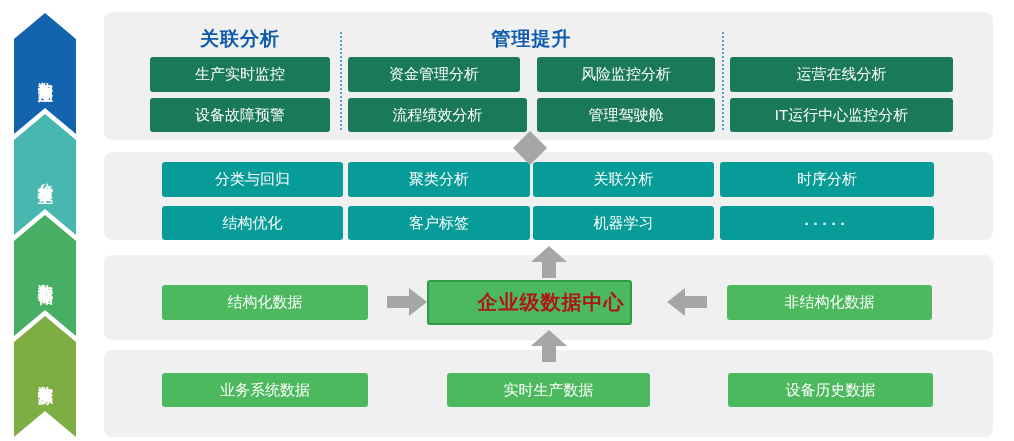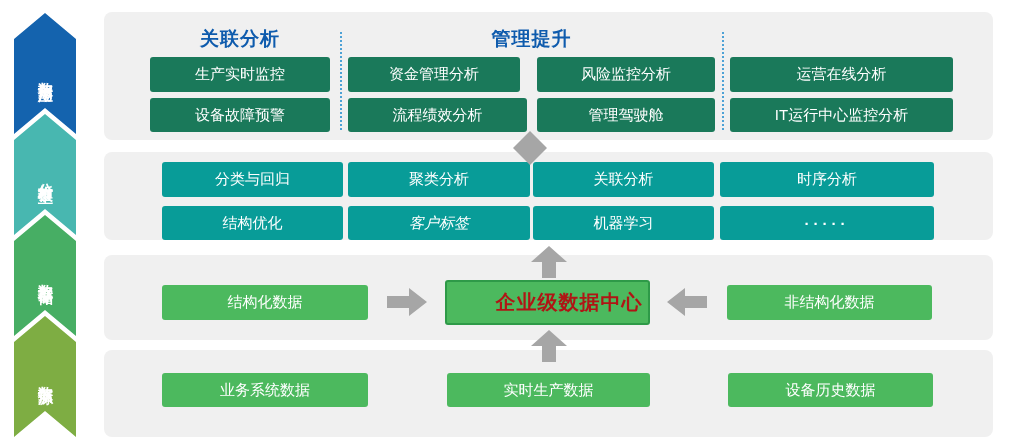--- a/index.html
+++ b/index.html
@@ -110,33 +110,33 @@
     <div class="box box-dark" style="left:626px; top:45px; width:223px; height:35px;">运营在线分析</div>
     <div class="box box-dark" style="left:626px; top:86px; width:223px; height:34px;">IT运行中心监控分析</div>
   </div>
 
   <div class="band" style="top:152px; height:88px;">
     <div class="box box-teal" style="left:58px;  top:10px; width:181px; height:35px;text-align:right;">分类与回归</div>
     <div class="box box-teal" style="left:244px; top:10px; width:182px; height:35px;">聚类分析</div>
     <div class="box box-teal" style="left:429px; top:10px; width:181px; height:35px;">关联分析</div>
     <div class="box box-teal" style="left:616px; top:10px; width:214px; height:35px;">时序分析</div>
     <div class="box box-teal" style="left:58px;  top:54px; width:181px; height:34px;">结构优化</div>
-    <div class="box box-teal" style="left:244px; top:54px; width:182px; height:34px;font-style:italic;">客户标签</div>
+    <div class="box box-teal" style="left:244px; top:54px; width:182px; height:34px;">客户标签</div>
     <div class="box box-teal" style="left:429px; top:54px; width:181px; height:34px;">机器学习</div>
     <div class="box box-teal box-dots" style="left:616px; top:54px; width:214px; height:34px;">·····</div>
   </div>
 
   <div class="band" style="top:255px; height:85px;">
     <div class="box box-green" style="left:58px; top:30px; width:206px; height:35px;">结构化数据</div>
 
     <svg class="arrow-svg" style="left:283px; top:33px;" width="40" height="28" viewBox="0 0 40 28">
       <path d="M0 8 L22 8 L22 0 L40 14 L22 28 L22 20 L0 20 Z"></path>
     </svg>
 
-    <div class="center-box" style="left:341px; top:25px; width:205px; height:45px;padding-left:43px;">企业级数据中心</div>
+    <div class="center-box" style="left:323px; top:25px; width:205px; height:45px;padding-left:43px;">企业级数据中心</div>
 
     <svg class="arrow-svg" style="left:563px; top:33px;" width="40" height="28" viewBox="0 0 40 28">
       <path d="M40 8 L18 8 L18 0 L0 14 L18 28 L18 20 L40 20 Z"></path>
     </svg>
 
     <div class="box box-green" style="left:623px; top:30px; width:205px; height:35px;">非结构化数据</div>
   </div>
 
   <div class="band" style="top:350px; height:87px;">
     <div class="box box-green" style="left:58px;  top:23px; width:206px; height:34px;">业务系统数据</div>

